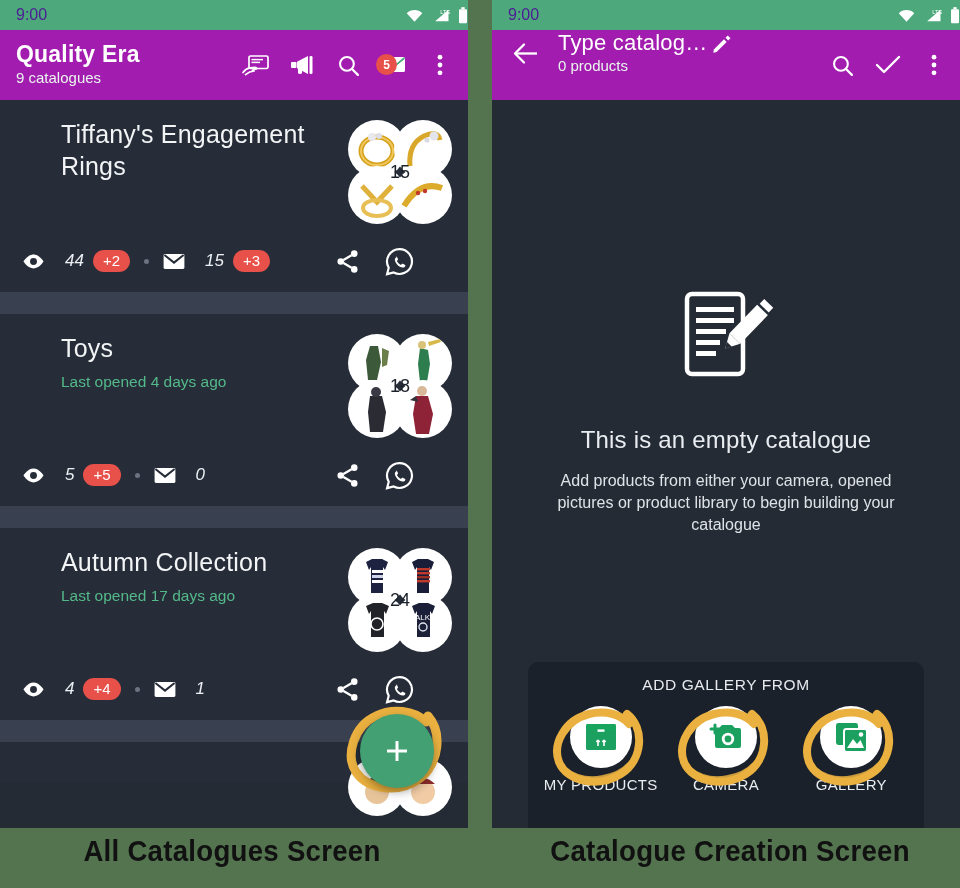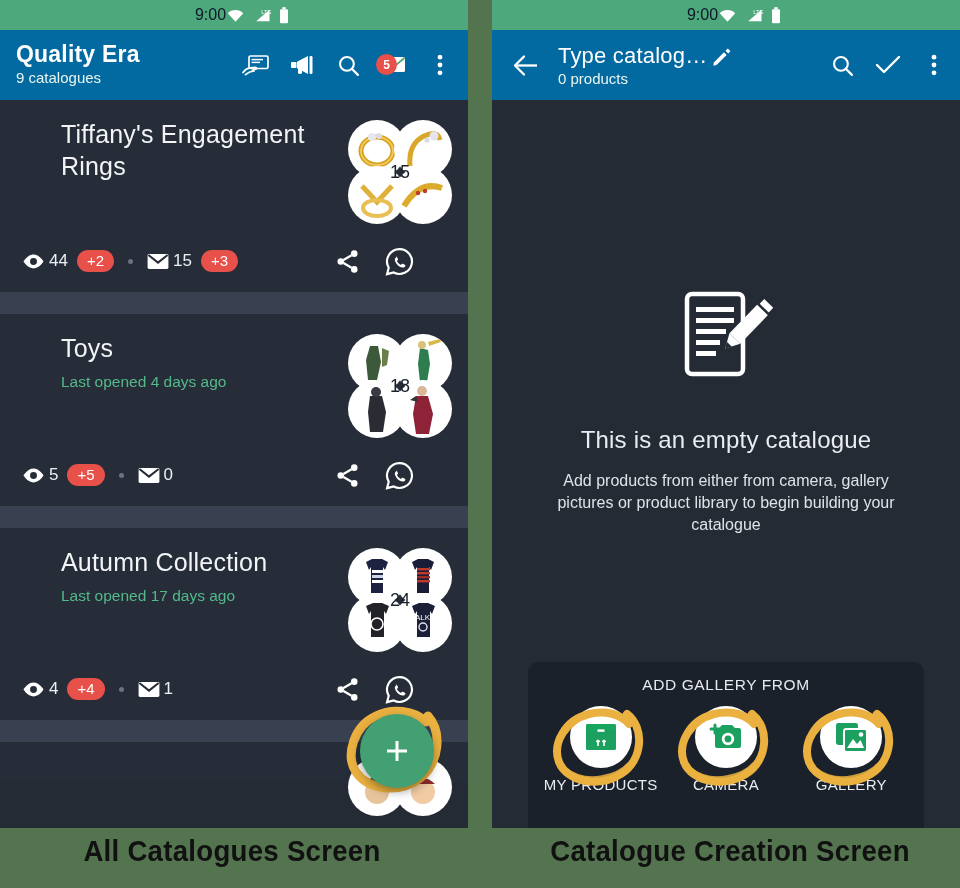--- a/index.html
+++ b/index.html
@@ -16,29 +16,29 @@
   .phone {
     position: absolute; top: 0; width: 468px; height: 828px;
     background: #242b35; overflow: hidden;
   }
   .phone.left  { left: 0; }
   .phone.right { left: 492px; }
 
   
   .statusbar {
     height: 30px; background: #4da87c;
-    display: flex; align-items: center; justify-content: center;
-    padding: 0 0 0 16px; color: #0f172a;
+    display: flex; align-items: center; justify-content: space-between;
+    padding: 0 0 0 16px; color: #4c1d95;
   }
   .status-icons { display: flex; align-items: center; gap: 7px; }
 
   
   .appbar {
-    background: #0369a1; color: #fff; height: 70px;
-    display: flex; align-items: center; padding: 0 8px 0 16px;
+    background: #a21caf; color: #fff; height: 70px;
+    display: flex; padding: 0 8px 0 16px;
   }
   .appbar-titles { display: flex; flex-direction: column; justify-content: center; }
   .appbar-title { font-size: 23px; font-weight: 700; line-height: 1.12; letter-spacing: .2px; }
   .appbar-sub { font-size: 15px; line-height: 1.35; color: #eaf5ee; }
   .appbar-actions { display: flex; align-items: center; gap: 6px; margin-left: auto; }
   .ab-btn {
     width: 40px; height: 40px; display: flex; align-items: center; justify-content: center;
     position: relative; background: none; border: none; color: #fff; cursor: pointer;
   }
   .badge {
@@ -70,21 +70,21 @@
   .tc.tl { left: 0; top: 0; } .tc.tr { right: 0; top: 0; }
   .tc.bl { left: 0; bottom: 0; } .tc.br { right: 0; bottom: 0; }
   .tc svg { width: 100%; height: 100%; display: block; }
   .tc-count {
     position: absolute; left: 50%; top: 50%; transform: translate(-50%,-50%);
     font-size: 18px; color: #1c222b; font-weight: 400; z-index: 5;
   }
 
   .card-bottom { display: flex; align-items: center; margin-top: 20px; }
   .stats { display: flex; align-items: center; gap: 9px; color: #eceff3; font-size: 17px; }
-  .stat { display: flex; align-items: center; gap: 4px; }
+  .stat { display: flex; align-items: center; gap: 20px; font-style: italic; }
   .pill {
     background: #e8504a; color: #fff; font-size: 15px; border-radius: 13px;
     padding: 3px 10px 4px; line-height: 1; font-weight: 400;
   }
   .dot-sep { width: 5px; height: 5px; border-radius: 50%; background: #6b7280; margin: 0 5px; }
   .card-actions { margin-left: auto; display: flex; align-items: center; gap: 18px; padding-right: 36px; }
   .ca-btn { width: 34px; height: 34px; display: flex; align-items: center; justify-content: center; cursor: pointer; }
 
   
   .fab-wrap { position: absolute; right: 16px; bottom: 22px; width: 110px; height: 110px; }
@@ -547,21 +547,21 @@
             <rect x="20" y="50" width="24" height="5" fill="#fff"></rect>
             <rect x="20" y="61" width="20" height="5" fill="#fff"></rect>
             <g transform="rotate(44 62 46)">
               <rect x="54" y="6" width="15" height="44" fill="#fff"></rect>
               <rect x="54" y="0" width="15" height="9" fill="#fff" stroke="#242b35" stroke-width="2.5"></rect>
               <polygon points="54,50 69,50 61.5,64" fill="#fff"></polygon>
               <polygon points="58,58 65,58 61.5,64" fill="#242b35"></polygon>
             </g>
           </svg>
           <div class="empty-title">This is an empty catalogue</div>
-          <div class="empty-desc">Add products from either from camera, gallery pictures or product library to begin building your catalogue</div>
+          <div class="empty-desc">Add products from either your camera, opened pictures or product library to begin building your catalogue</div>
         </div>
 
         <div class="sheet">
           <div class="sheet-title">ADD GALLERY FROM</div>
           <div class="sheet-opts">
 
             <div class="opt">
               <svg class="opt-scribble" width="104" height="96" viewBox="0 0 104 96">
                 <path d="M78 16 C96 30 94 62 72 76 C50 90 18 84 10 64 C3 46 16 22 40 16 C56 12 72 16 80 26" fill="none" stroke="#eab140" stroke-width="8" stroke-linecap="round"></path>
                 <path d="M16 72 C36 88 72 82 86 60" fill="none" stroke="#eab140" stroke-width="6" stroke-linecap="round" opacity=".85"></path>

